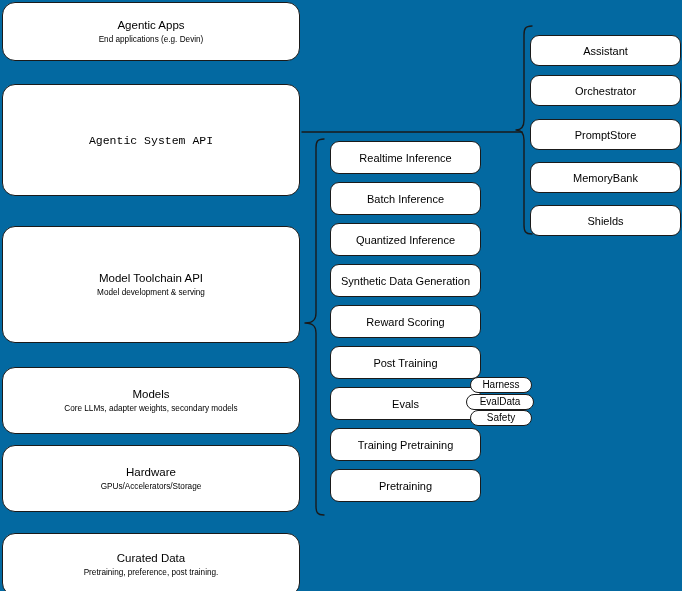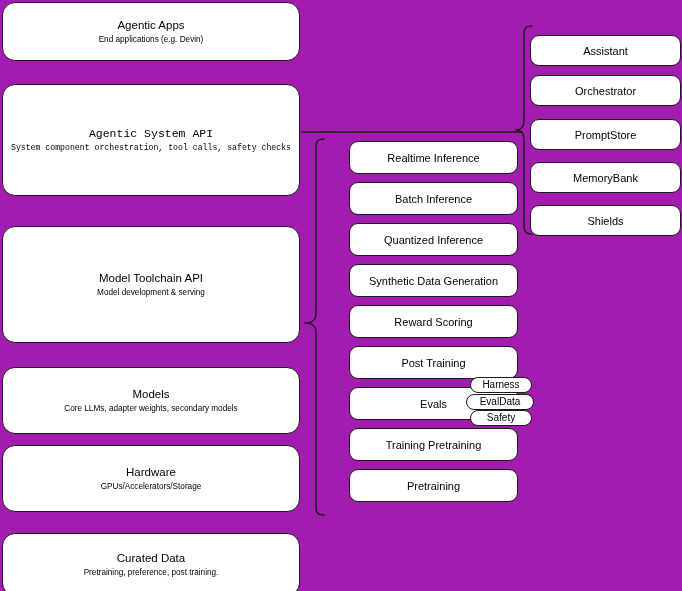--- a/index.html
+++ b/index.html
@@ -9,21 +9,21 @@
   }
   body {
     font-family: "Liberation Sans", sans-serif;
     color: #000000;
   }
   #canvas {
     position: relative;
     width: 682px;
     height: 591px;
     overflow: hidden;
-    background: #a21caf;
+    background: #0369a1;
   }
 
   
   .node {
     position: absolute;
     box-sizing: border-box;
     border: 1.4px solid #1a1a1a;
     background: #ffffff;
     display: flex;
     flex-direction: column;
@@ -48,22 +48,22 @@
   .layer-sub {
     font-size: 8.2px;
     line-height: 12px;
     color: #000;
     margin-top: 1px;
     white-space: nowrap;
   }
 
   
   .cap-box {
-    left: 349px;
-    width: 169px;
+    left: 330px;
+    width: 151px;
     height: 33px;
     border-radius: 9px;
     z-index: 4;
   }
   .cap-label {
     font-size: 11px;
     line-height: 14px;
     white-space: nowrap;
   }
 
@@ -129,21 +129,20 @@
 
 <div id="canvas">
 
   <div class="node layer-card" style="top:2px;  height:59px;">
     <div class="layer-title">Agentic Apps</div>
     <div class="layer-sub">End applications (e.g. Devin)</div>
   </div>
 
   <div class="node layer-card" style="top:84px; height:112px;font-family:Liberation Mono, monospace;">
     <div class="layer-title">Agentic System API</div>
-    <div class="layer-sub">System component orchestration, tool calls, safety checks</div>
   </div>
 
   <div class="node layer-card" style="top:226px; height:117px;">
     <div class="layer-title">Model Toolchain API</div>
     <div class="layer-sub">Model development &amp; serving</div>
   </div>
 
   <div class="node layer-card" style="top:367px; height:67px;">
     <div class="layer-title">Models</div>
     <div class="layer-sub">Core LLMs, adapter weights, secondary models</div>

